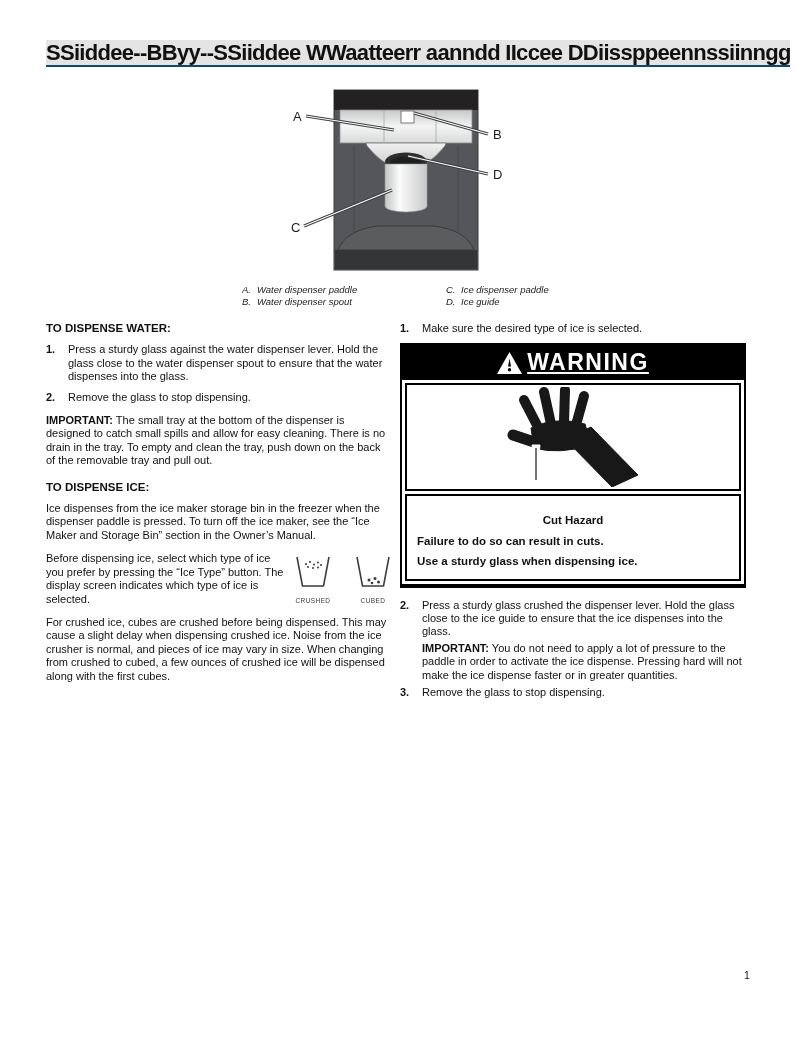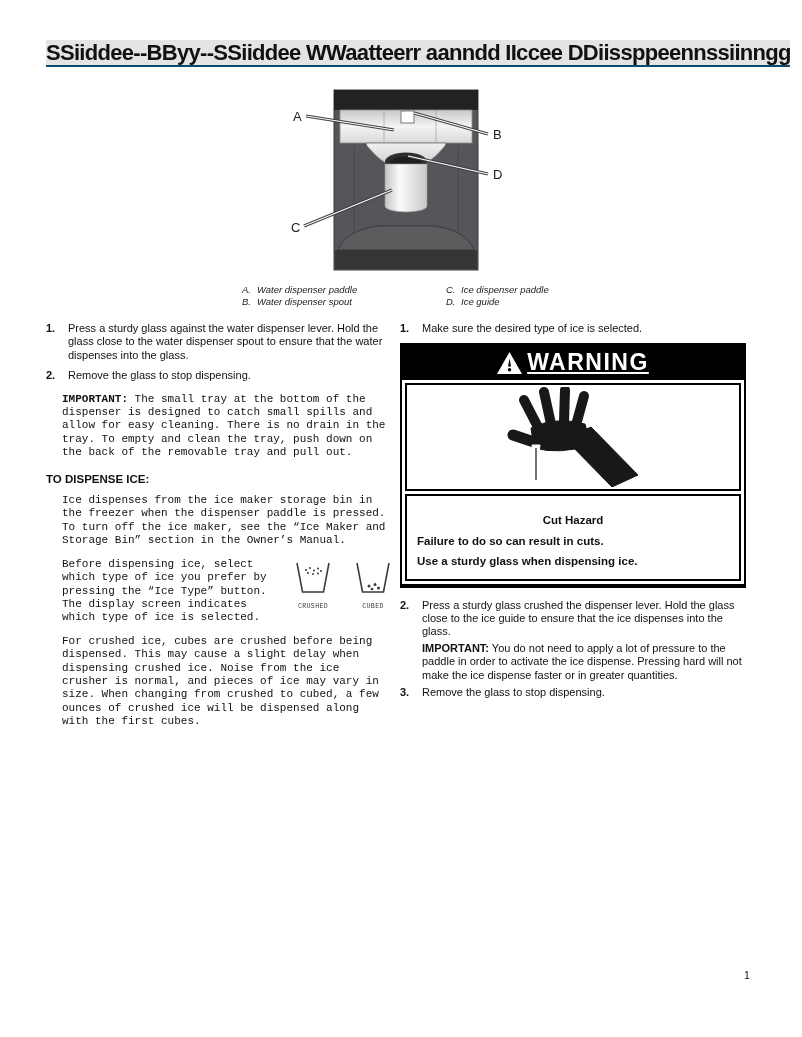--- a/index.html
+++ b/index.html
@@ -25,21 +25,21 @@
   }
   .cap-item { display:flex; }
   .cap-key { width:15px; flex:none; }
   
   .col-left  { position:absolute; left:46px;  top:322px; width:346px; font-size:11px; line-height:13.4px; }
   .col-right { position:absolute; left:400px; top:322px; width:346px; font-size:11px; line-height:13.4px; }
   .sect-heading { font-size:11.5px; font-weight:bold; margin:0 0 8px 0; }
   .step { display:flex; margin:0 0 7px 0; }
   .step-num { font-weight:bold; width:22px; flex:none; }
   .step-body { flex:1; }
-  .para { margin:0 0 10px 16px;font-family:Liberation Mono, monospace; }
+  .para { margin:0 0 10px 0; }
   .b { font-weight:bold; }
   .step-important { margin-top:3px; }
   
   .ice-icons { float:right; width:98px; display:flex; justify-content:space-between; margin:4px 0 4px 10px; }
   .ice-icon { text-align:center; }
   .ice-icon-label { font-size:6.5px; letter-spacing:0.4px; color:#3a3a3a; margin-top:1px; }
   
   .warnbox {
     border:2px solid #000; border-bottom-width:4px;
     padding:0 3px 3px 3px; margin:8px 0 11px 0; background:#fff;
@@ -138,20 +138,21 @@
       <span class="cap-key">C.</span>
       <span>Ice dispenser paddle</span>
     </div>
     <div class="cap-item">
       <span class="cap-key">D.</span>
       <span>Ice guide</span>
     </div>
   </div>
 
   <div class="col-left">
+    <div class="sect-heading">TO DISPENSE WATER:</div>
 
     <div class="step">
       <span class="step-num">1.</span>
       <span class="step-body">Press a sturdy glass against the water dispenser lever. Hold the glass close to the water dispenser spout to ensure that the water dispenses into the glass.</span>
     </div>
     <div class="step" style="margin-bottom:10px;">
       <span class="step-num">2.</span>
       <span class="step-body">Remove the glass to stop dispensing.</span>
     </div>
 

